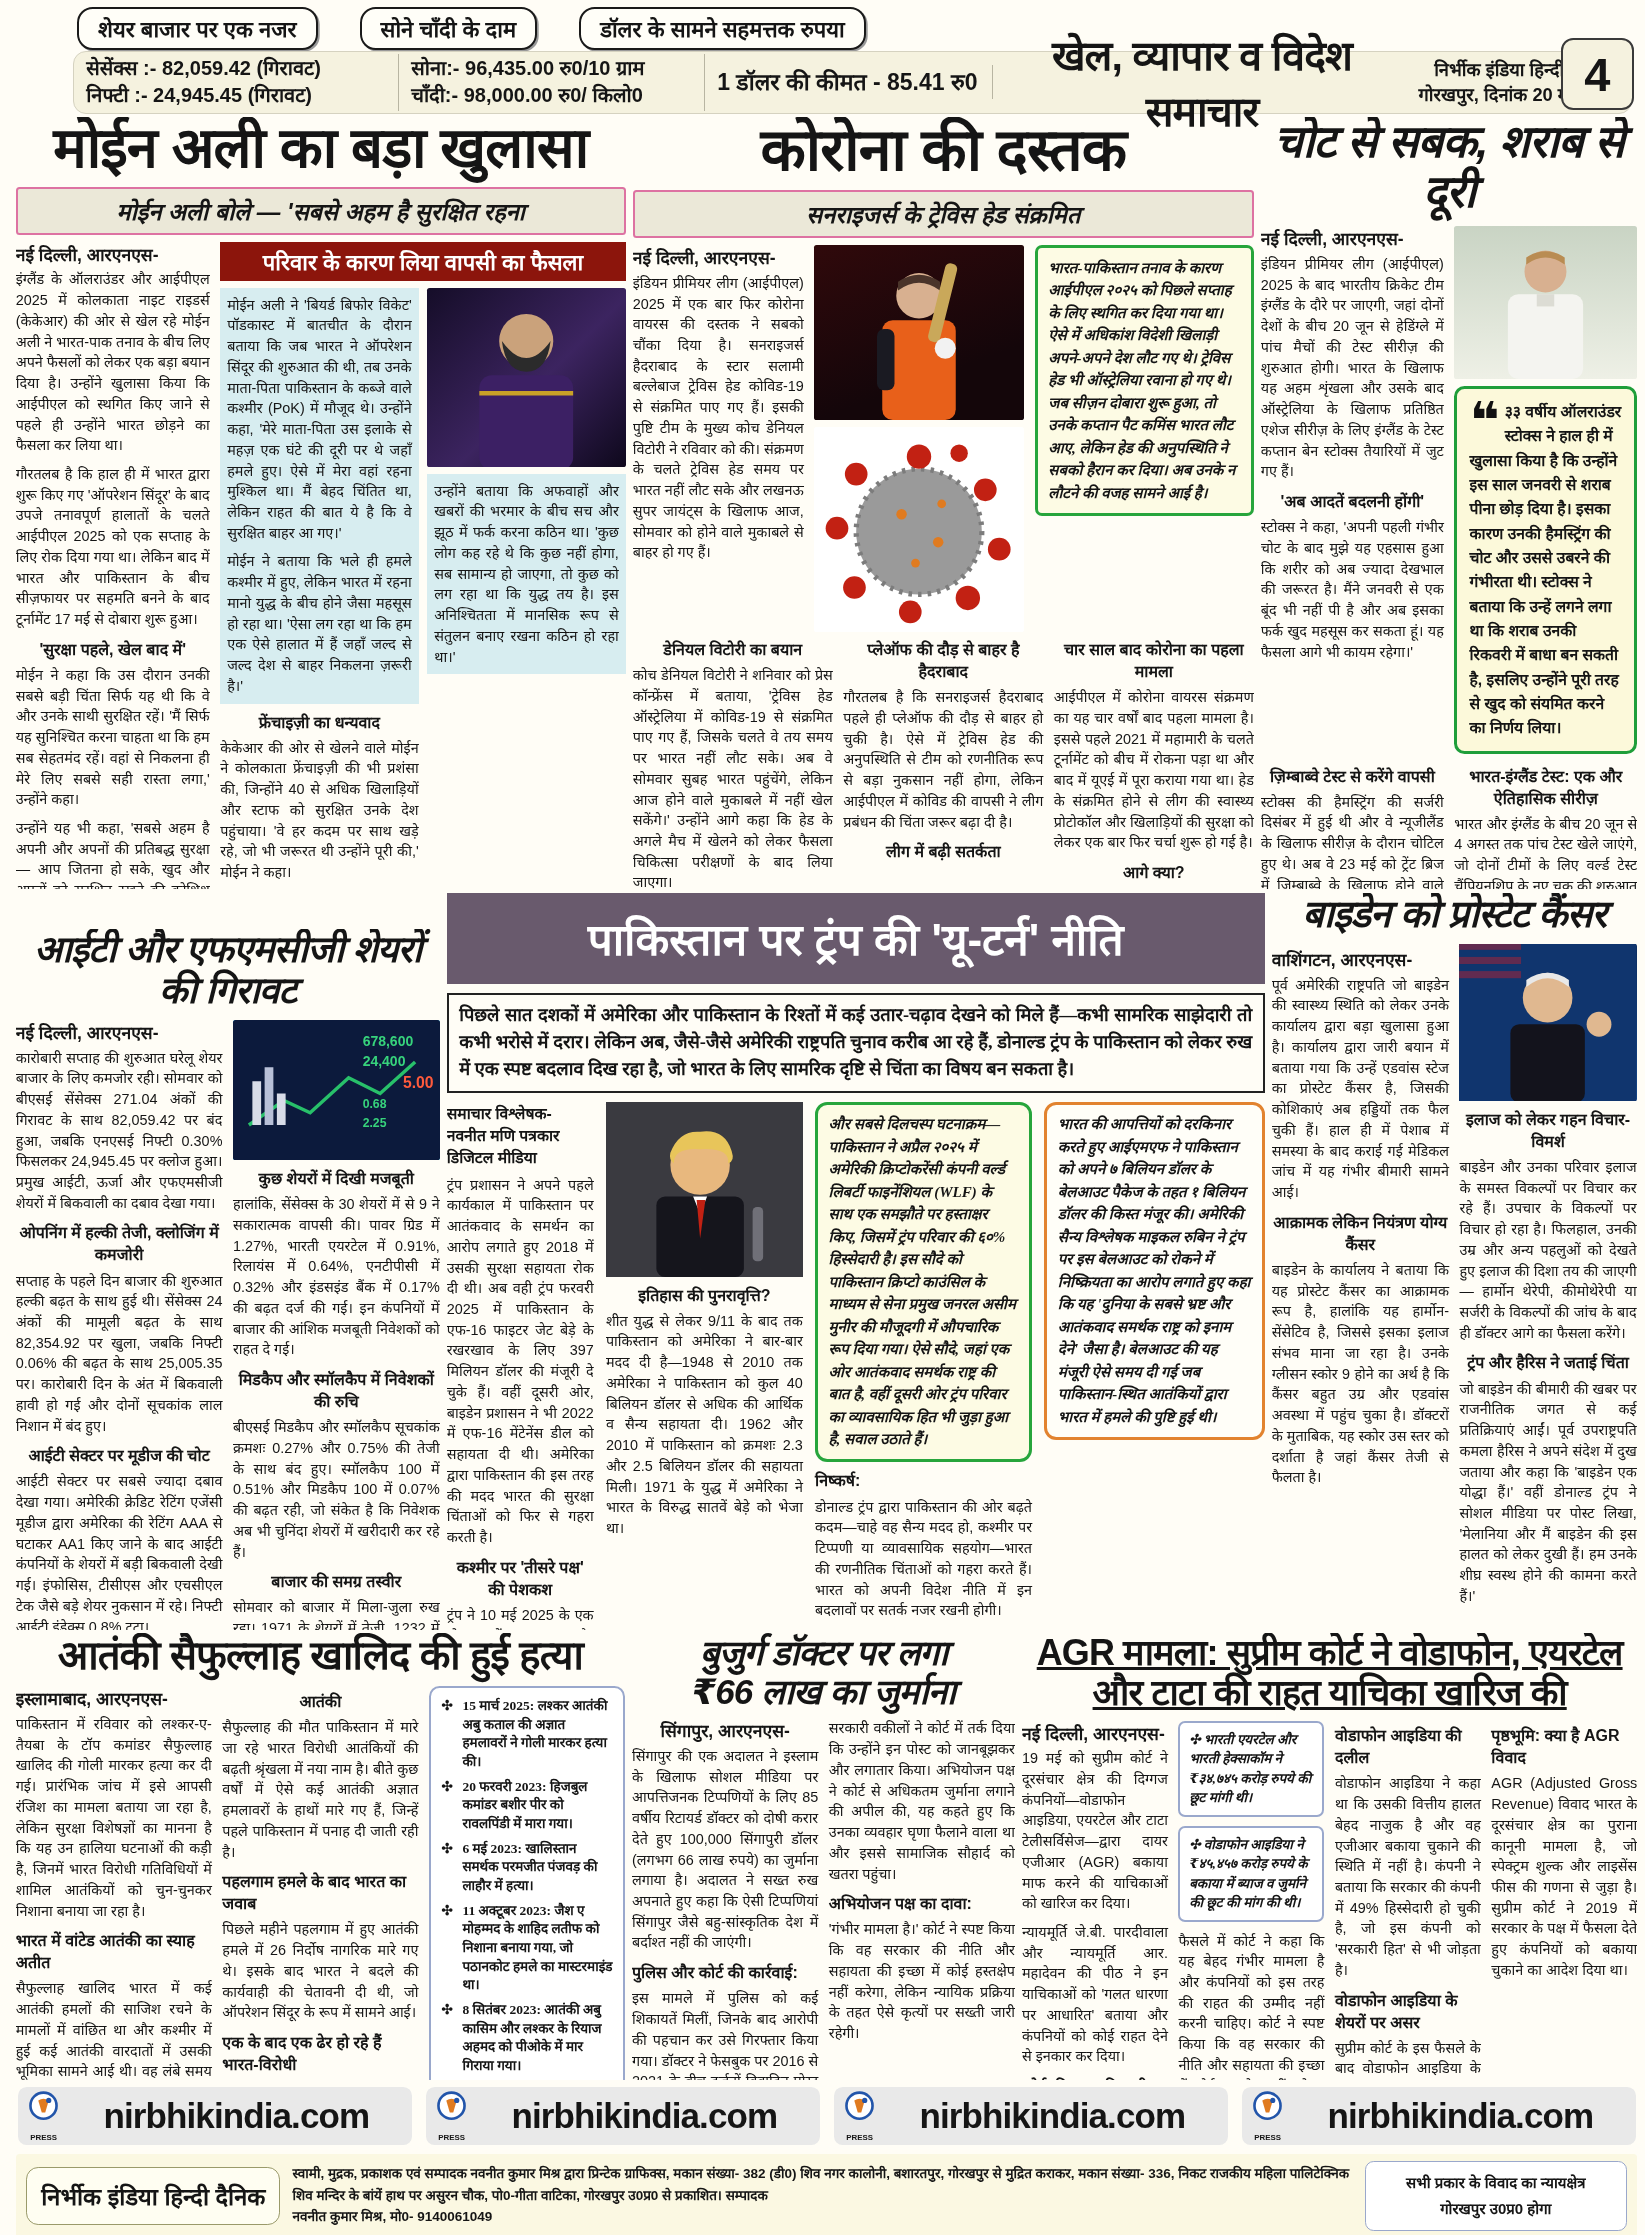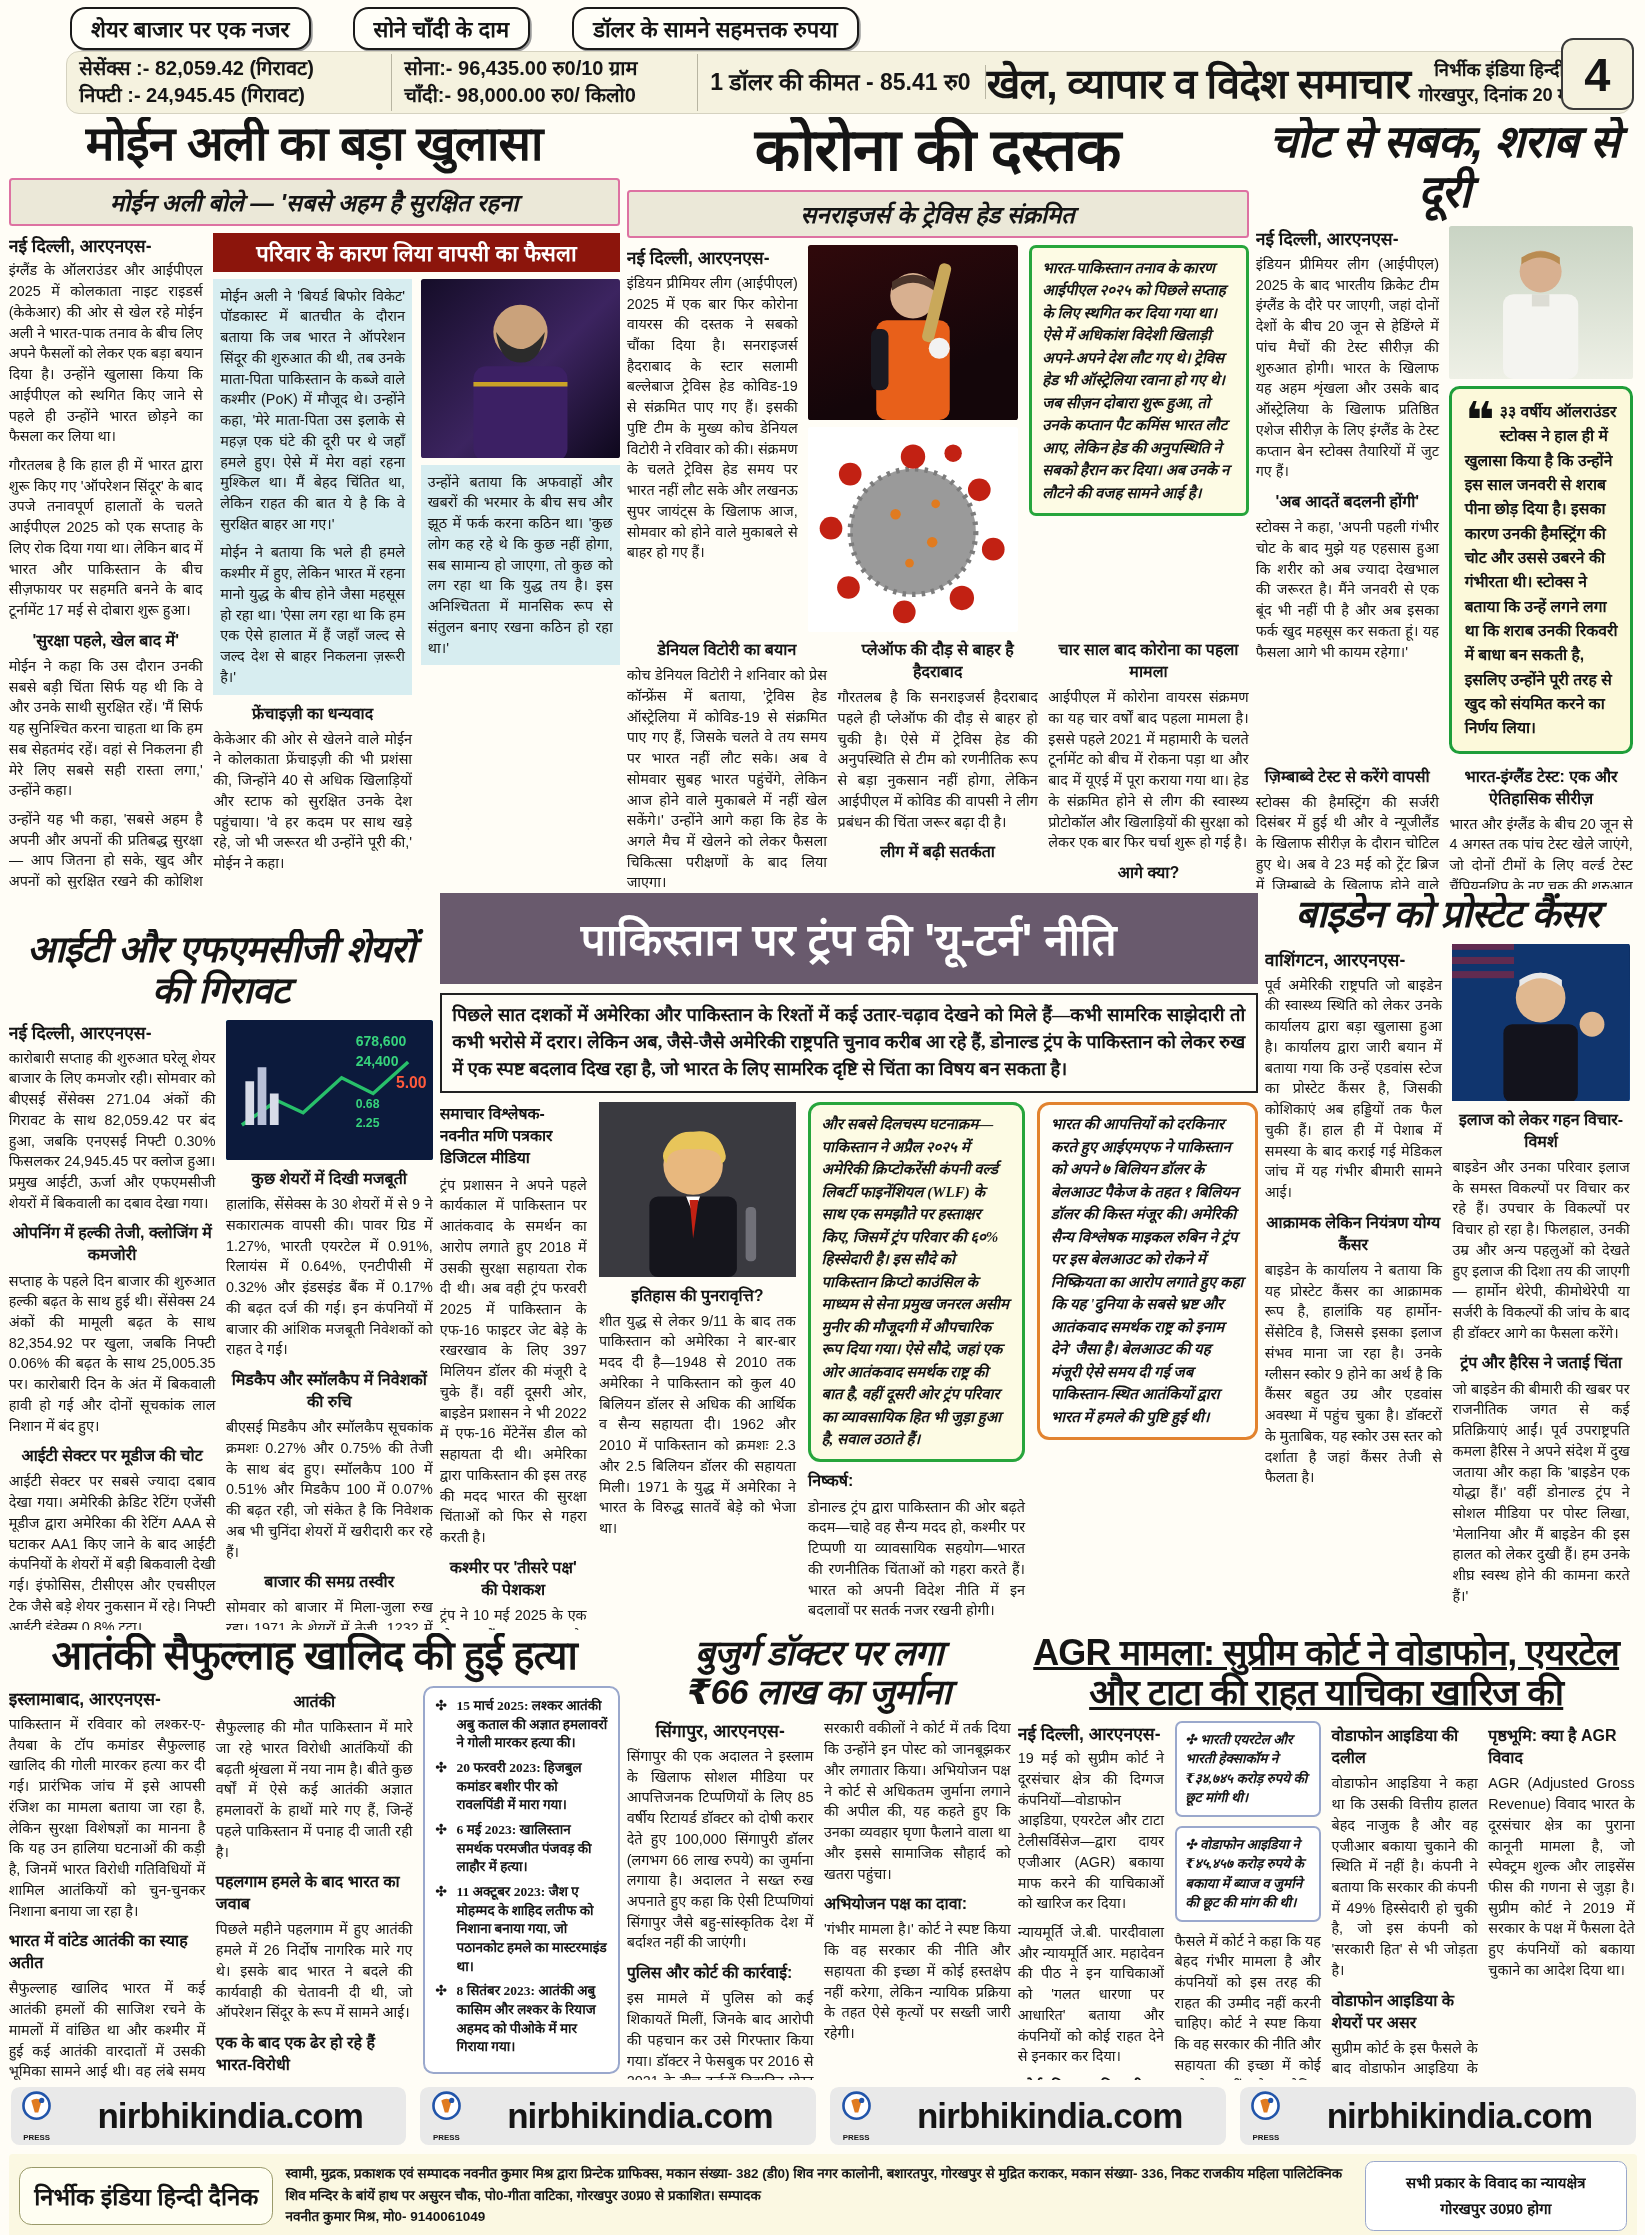--- a/index.html
+++ b/index.html
@@ -1,17 +1,17 @@
 <!DOCTYPE html>
 <html style="font-size:14px"><head>
 <meta charset="utf-8">
 <style>
   * { box-sizing: border-box; margin:0; padding:0; }
   body { background:#8a8a8a; font-family:"Liberation Sans","DejaVu Sans",sans-serif; }
-  .page { width:1646px; height:2236px; margin:0 auto; background:#fffdf6; color:#151515; overflow:hidden; position:relative; }
+  .page { width:1646px; height:2236px; margin:0 auto; background:#fffdf6; color:#151515; overflow:hidden; position:relative;padding-left:7px; }
 
   
   .topbar { position:relative; height:117px; }
   .pills { position:absolute; top:7px; left:70px; display:flex; gap:42px; }
   .pill { border:2.6px solid #1a1a1a; border-radius:15.7px; padding:4.4px 19px; font-weight:bold; font-size:22px; background:#fffef8; box-shadow:1.7px 1.7px 0 #999; }
   .strip { position:absolute; left:66px; right:14px; top:51px; bottom:3.5px; background:#f5f2df; border:0.9px solid #d5d2c0; border-radius:13px; display:flex; align-items:center; }
   .strip .cell { padding:1.7px 12.2px; font-weight:bold; font-size:20px; line-height:1.35; border-right:0.9px solid #b8b5a2; }
   .cell.c1 { width:325px; } .cell.c2 { width:306px; } .cell.c3 { width:288px; font-size:23px; }
   .mast-title { flex:1; text-align:center; font-size:41px; font-weight:900; letter-spacing:-0.9px; }
   .mast-right { width:220px; text-align:center; font-weight:bold; font-size:18.3px; line-height:1.4; }
@@ -90,21 +90,21 @@
         <div>निर्भीक इंडिया हिन्दी दैनिक</div>
         <div>गोरखपुर, दिनांक 20 मई 2025</div>
       </div>
     </div>
     <div class="pageno">4</div>
   </header>
 
   <div class="row" style="height:772px;">
 
     <article class="art" style="width:611px;">
-      <h1 class="hl" style="font-size:48px;">मोईन अली का  बड़ा खुलासा</h1>
+      <h1 class="hl" style="font-size:56px;">मोईन अली का  बड़ा खुलासा</h1>
       <div class="deck">मोईन अली बोले — 'सबसे अहम है सुरक्षित रहना</div>
       <div class="cols">
         <div class="col" style="flex:0 0 194px;">
           <div class="dl">नई दिल्ली, आरएनएस-</div>
           <p class="p">इंग्लैंड के ऑलराउंडर और आईपीएल 2025 में कोलकाता नाइट राइडर्स (केकेआर) की ओर से खेल रहे मोईन अली ने भारत-पाक तनाव के बीच लिए अपने फैसलों को लेकर एक बड़ा बयान दिया है। उन्होंने खुलासा किया कि आईपीएल को स्थगित किए जाने से पहले ही उन्होंने भारत छोड़ने का फैसला कर लिया था।</p>
           <p class="p">गौरतलब है कि हाल ही में भारत द्वारा शुरू किए गए 'ऑपरेशन सिंदूर' के बाद उपजे तनावपूर्ण हालातों के चलते आईपीएल 2025 को एक सप्ताह के लिए रोक दिया गया था। लेकिन बाद में भारत और पाकिस्तान के बीच सीज़फायर पर सहमति बनने के बाद टूर्नामेंट 17 मई से दोबारा शुरू हुआ।</p>
           <div class="sh">'सुरक्षा पहले, खेल बाद में'</div>
           <p class="p">मोईन ने कहा कि उस दौरान उनकी सबसे बड़ी चिंता सिर्फ यह थी कि वे और उनके साथी सुरक्षित रहें। 'मैं सिर्फ यह सुनिश्चित करना चाहता था कि हम सब सेहतमंद रहें। वहां से निकलना ही मेरे लिए सबसे सही रास्ता लगा,' उन्होंने कहा।</p>
           <p class="p">उन्होंने यह भी कहा, 'सबसे अहम है अपनी और अपनों की प्रतिबद्ध सुरक्षा — आप जितना हो सके, खुद और अपनों को सुरक्षित रखने की कोशिश करें।'</p>
         </div>

